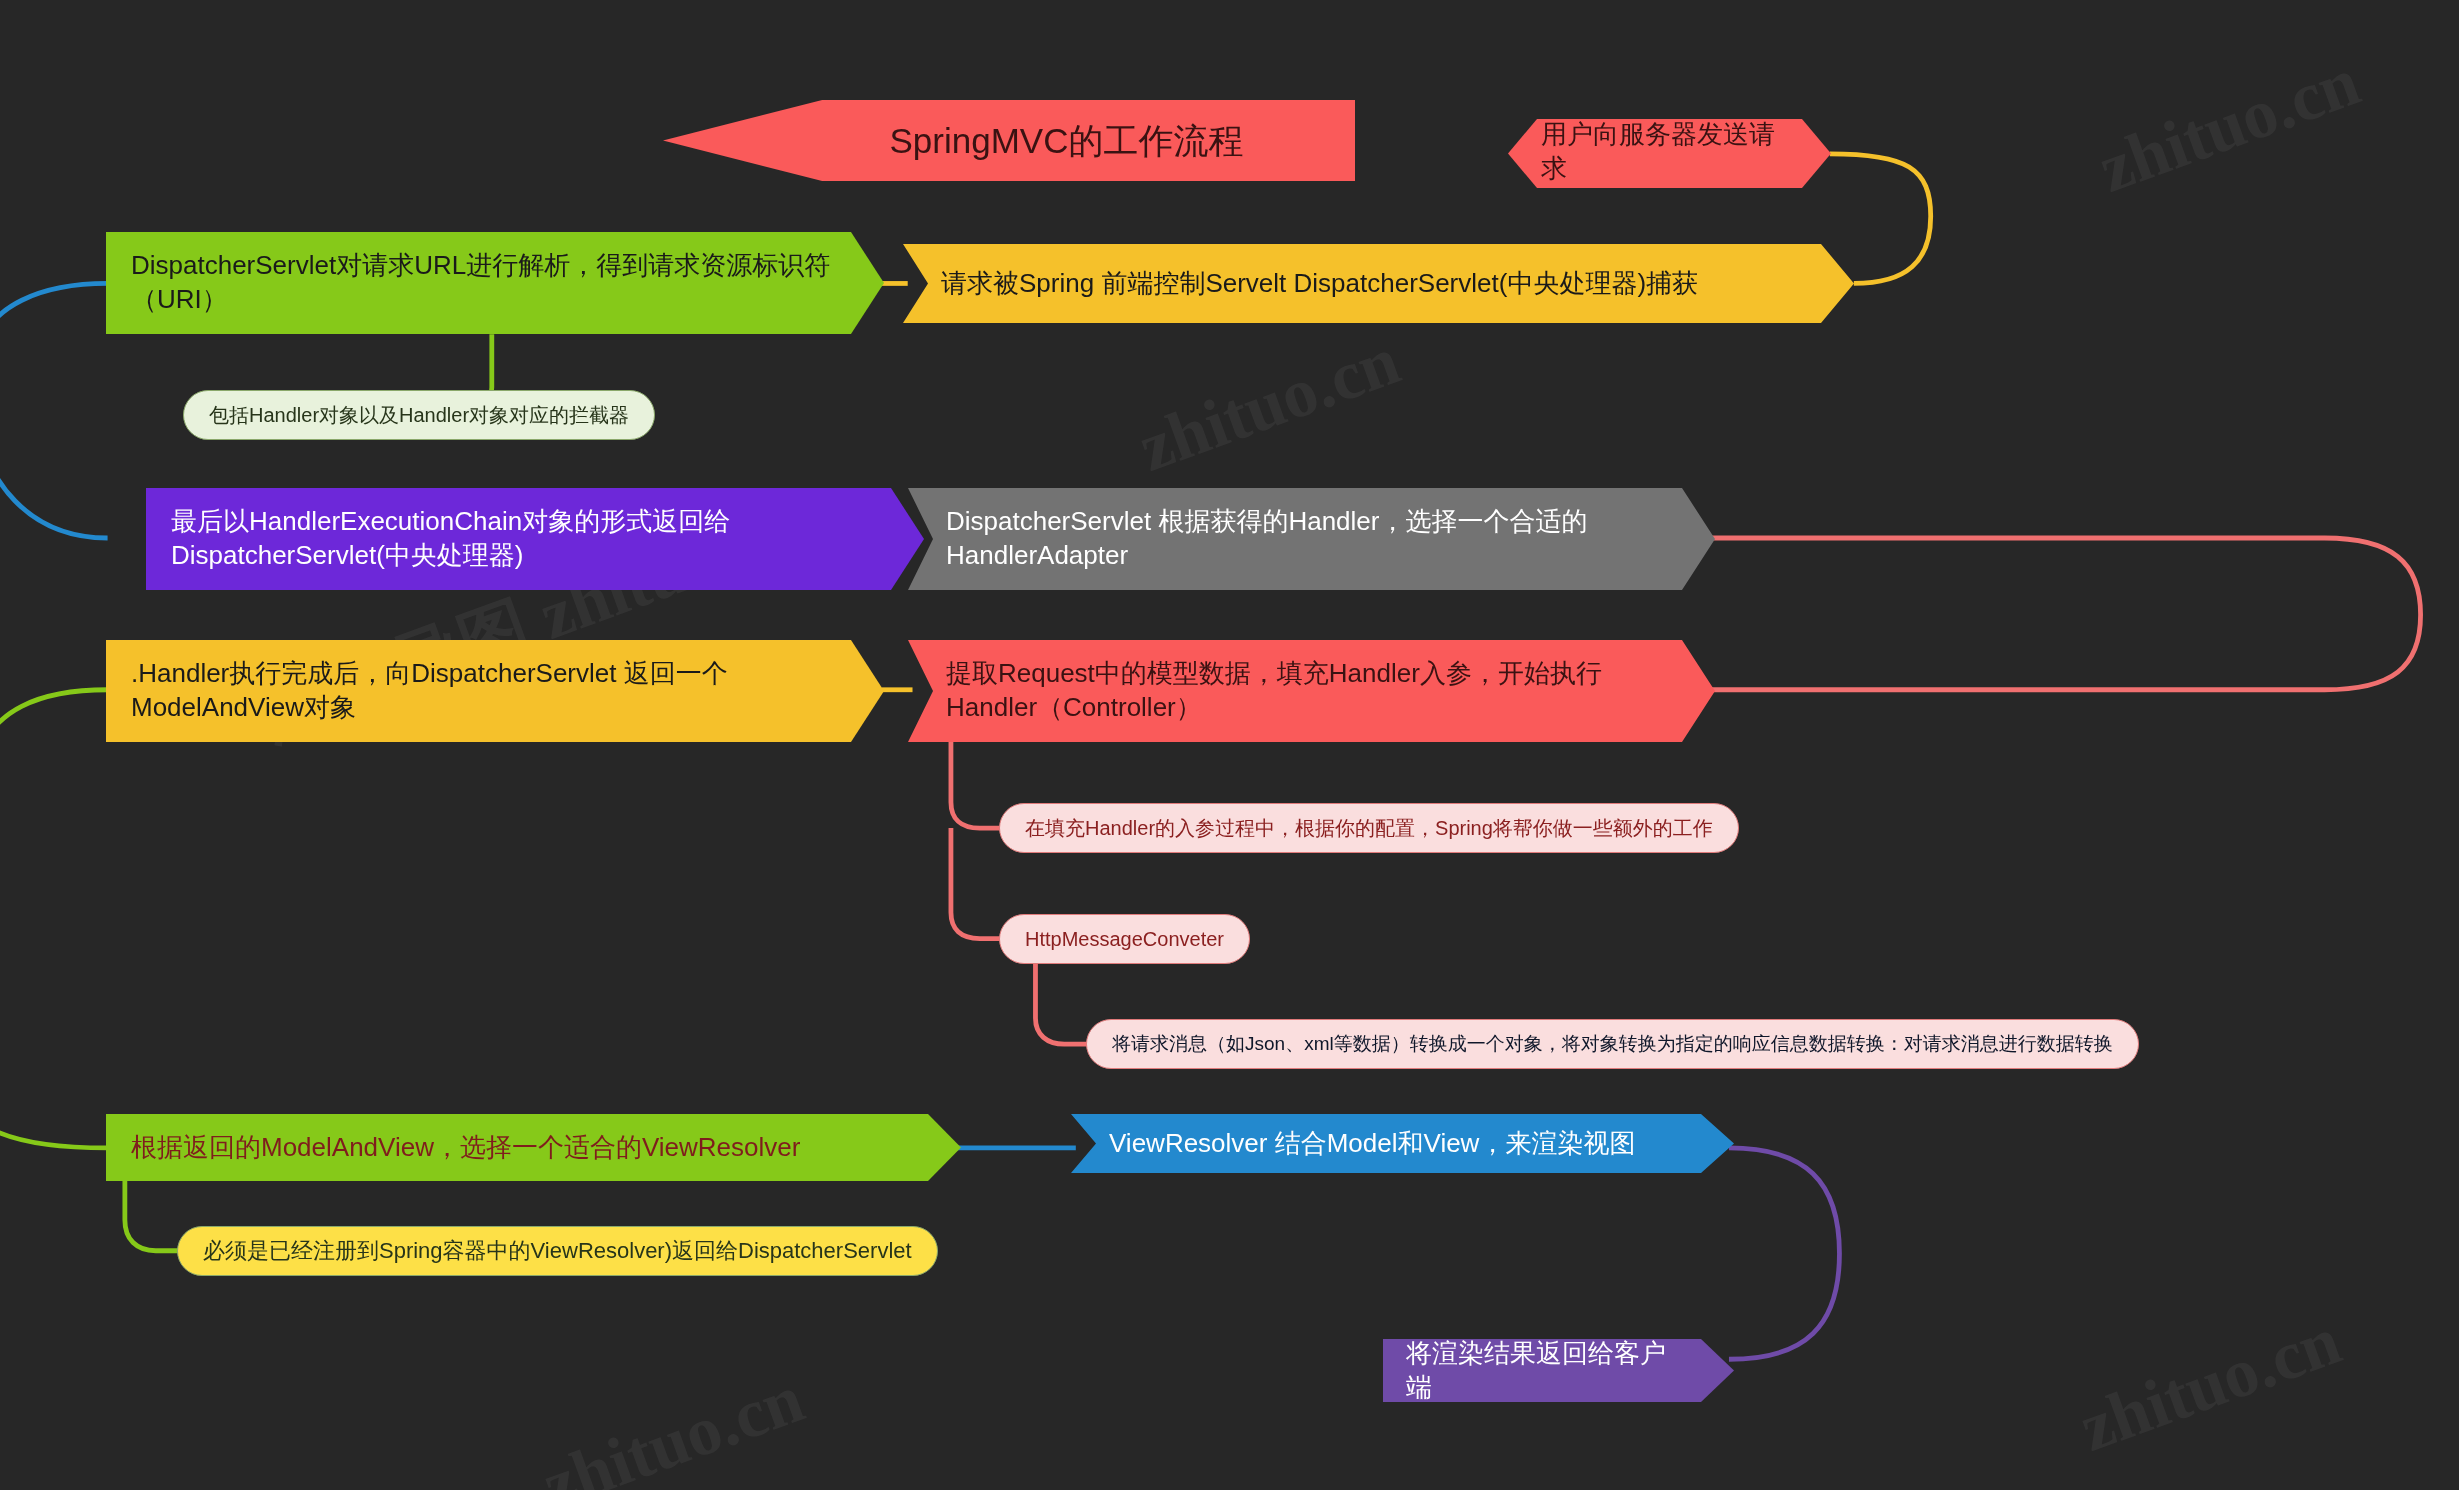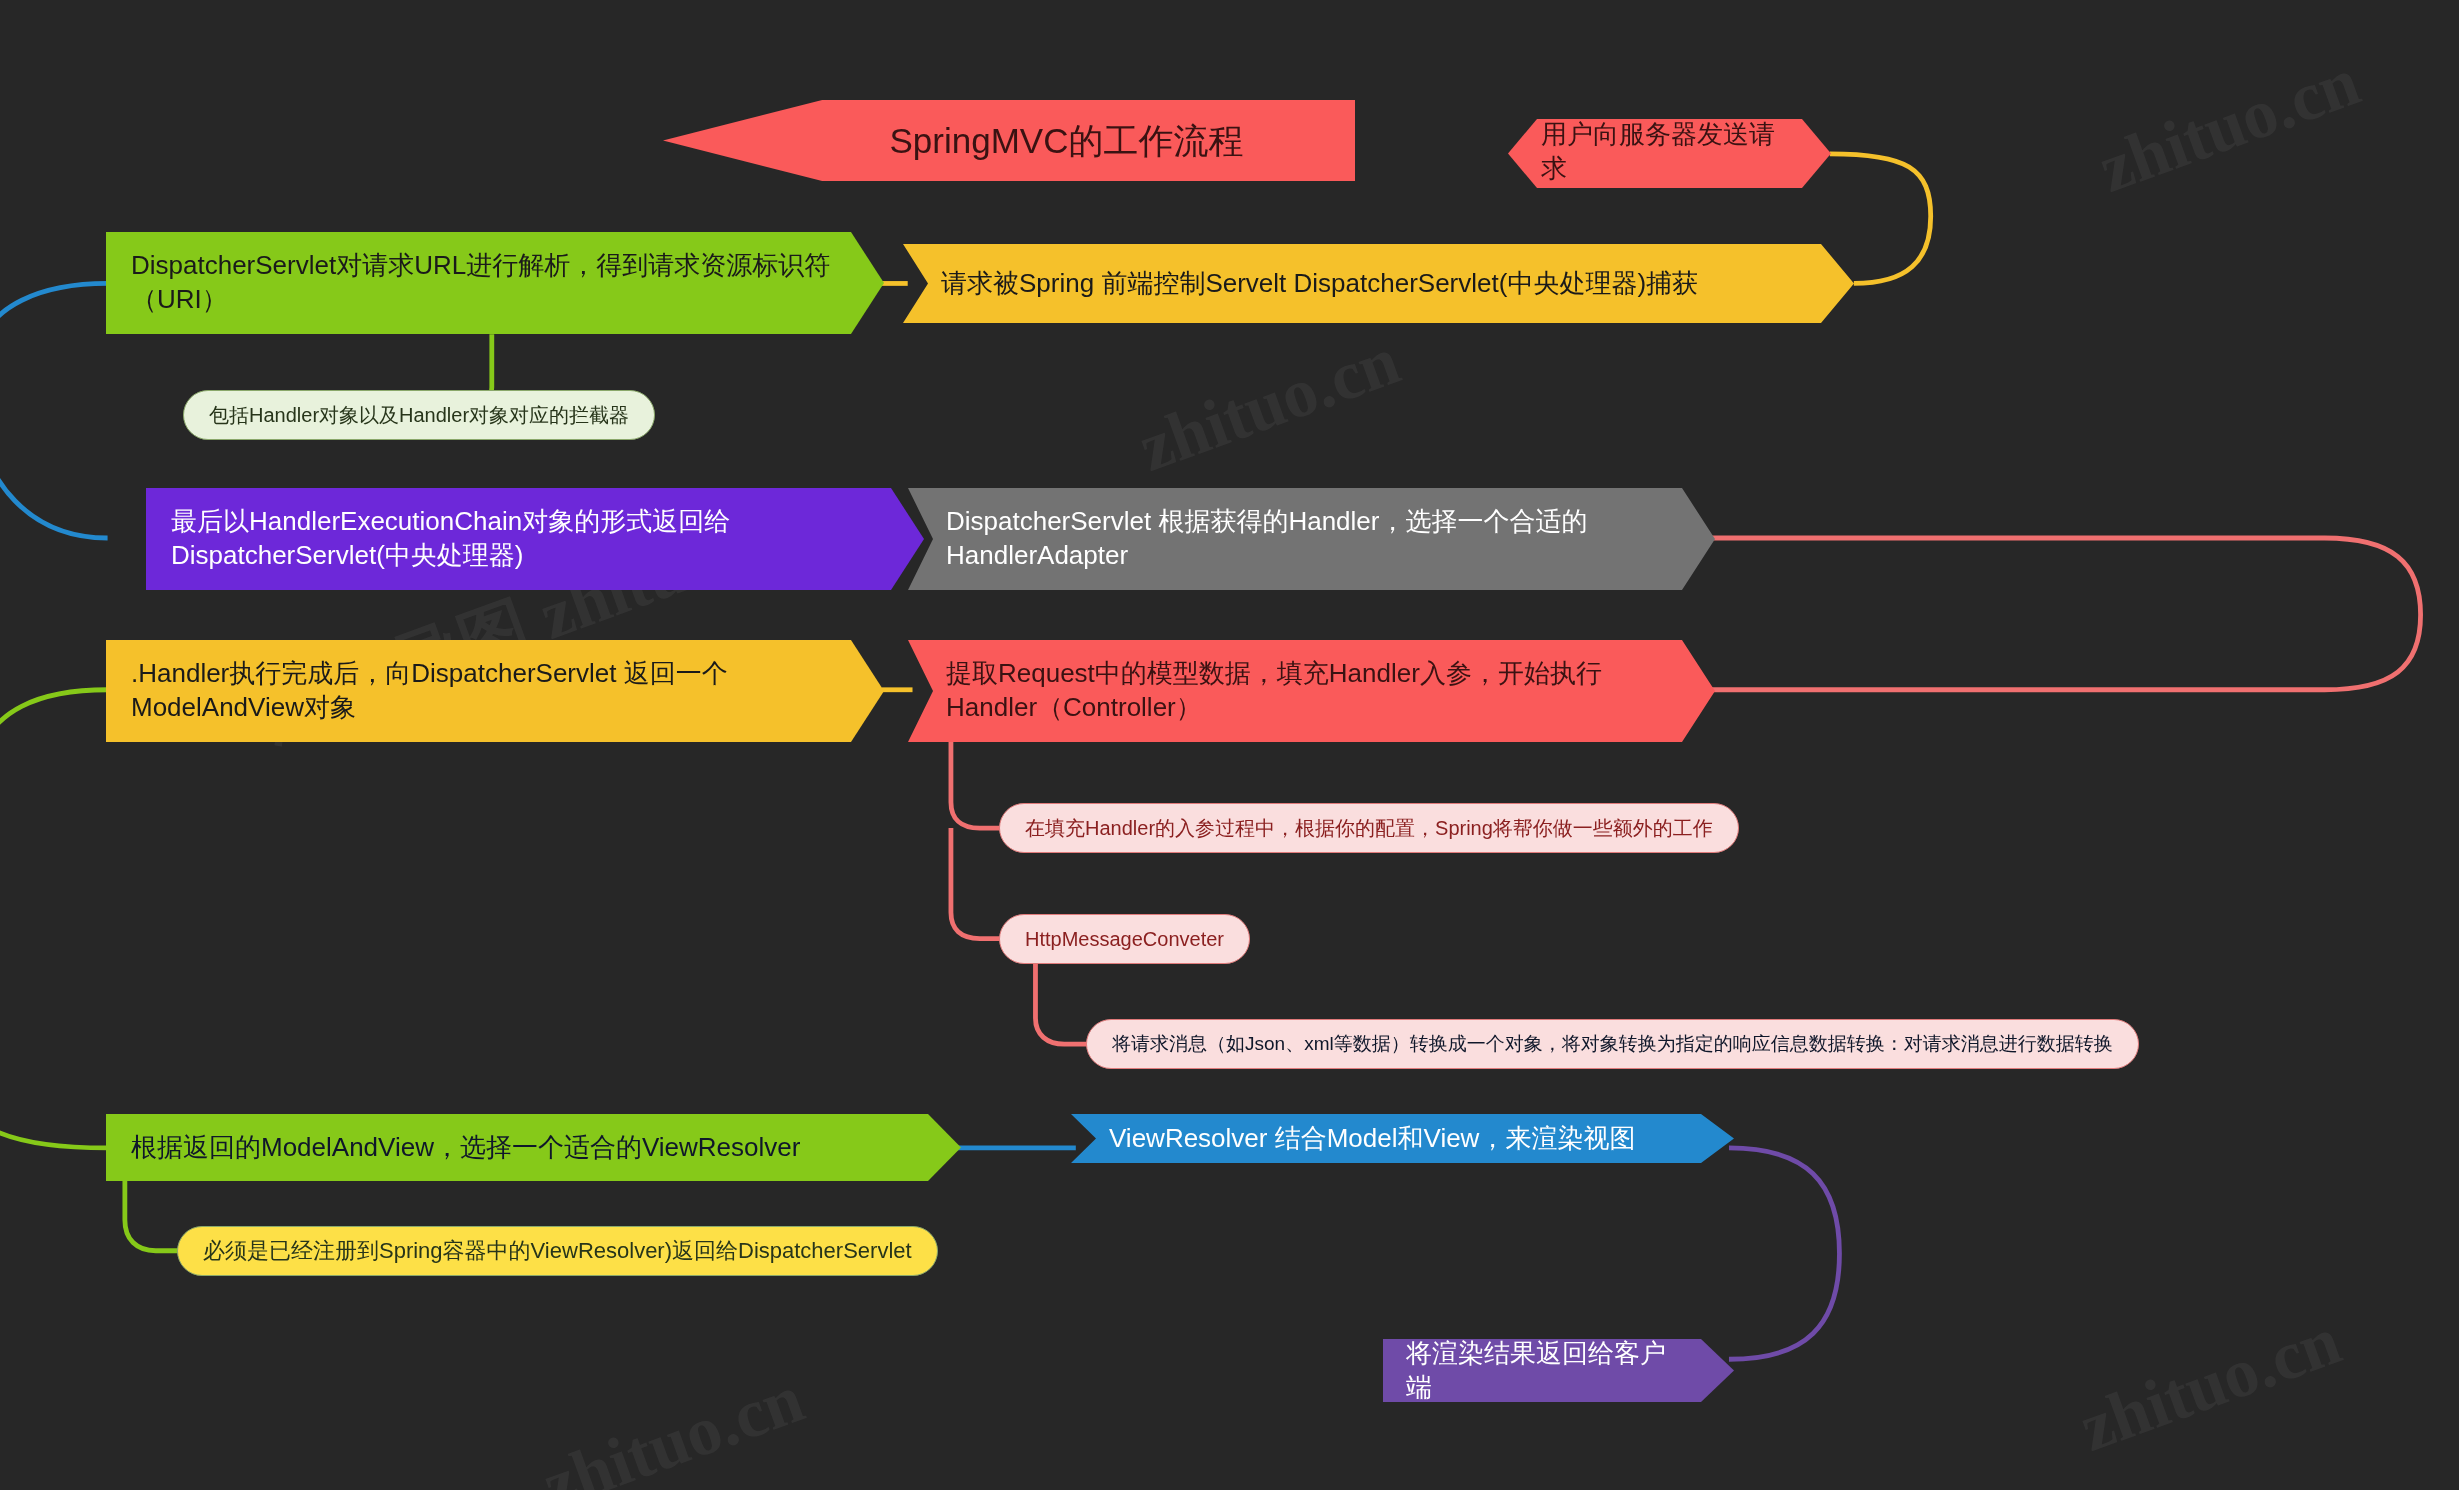--- a/index.html
+++ b/index.html
@@ -180,30 +180,30 @@
               border:1.9px solid #E07A7A; color:#8B2020; font-size:20px;">
     <span>HttpMessageConveter</span>
   </div>
 
   <div class="anno" style="left:1086px; top:1019px; height:50px; padding:0 25px; background:#FADEDE;
               border:1.9px solid #E07A7A; color:#0f172a; font-size:19px;">
     <span>将请求消息（如Json、xml等数据）转换成一个对象，将对象转换为指定的响应信息数据转换：对请求消息进行数据转换</span>
   </div>
 
   <div class="node chev-r" style="left:106px; top:1114px; width:855px; height:67px; background:#86C919;
-              padding:0 48px 0 25px; font-size:26px; color:#0f172a;">
+              padding:0 48px 0 25px; font-size:26px; color:#7f1d1d;">
     <span class="txt">根据返回的ModelAndView，选择一个适合的ViewResolver</span>
   </div>
 
   <div class="anno" style="left:177px; top:1226px; height:50px; padding:0 25px; background:#fde047;
               border:1.9px solid #8aa86a; color:#27351a; font-size:22px;">
     <span>必须是已经注册到Spring容器中的ViewResolver)返回给DispatcherServlet</span>
   </div>
 
-  <div class="node chev-lr" style="left:1071px; top:1114px; width:663px; height:49px; background:#2389CE;
+  <div class="node chev-lr" style="left:1071px; top:1114px; width:663px; height:59px; background:#2389CE;
               padding:0 42px 0 38px; font-size:26px; color:#ffffff;justify-content:center;">
     <span class="txt">ViewResolver 结合Model和View，来渲染视图</span>
   </div>
 
   <div class="node chev-r" style="left:1383px; top:1328px; width:351px; height:63px; background:#6F4BA8;
               padding:0 44px 0 23px; font-size:26px; color:#ffffff;margin-top:11px;">
     <span class="txt">将渲染结果返回给客户端</span>
   </div>
 
 </div>

